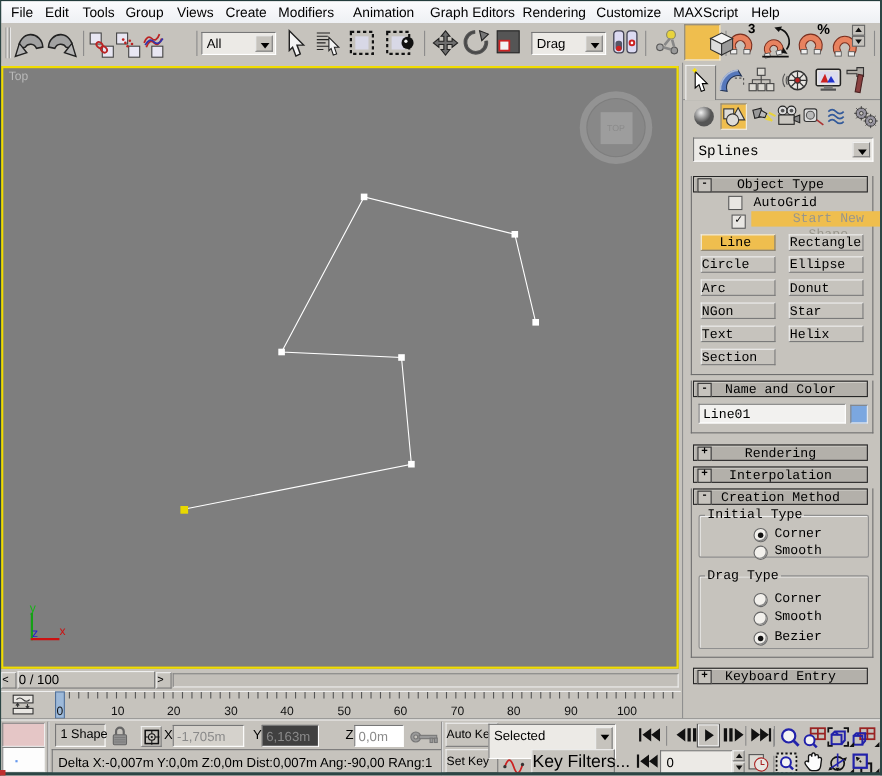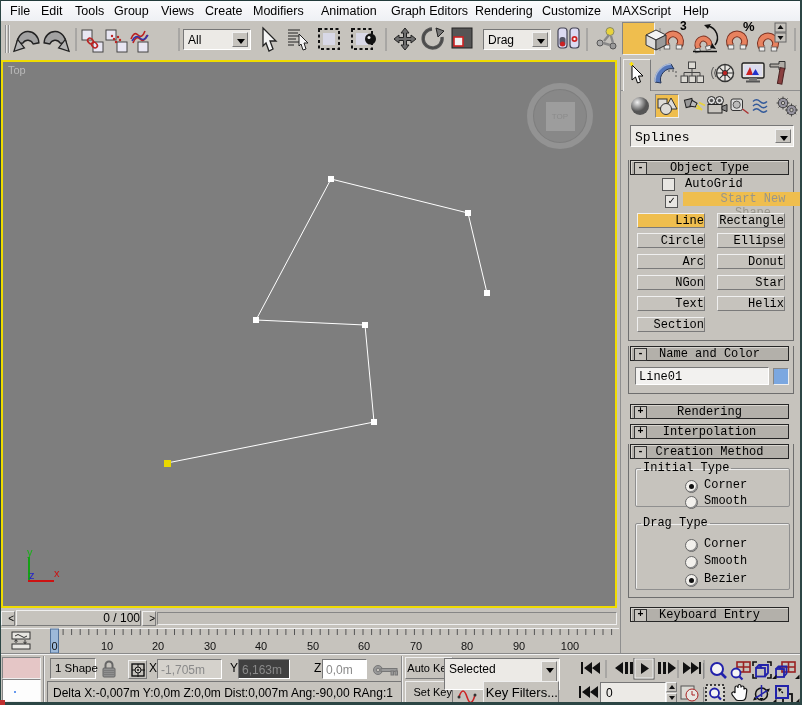--- a/index.html
+++ b/index.html
@@ -8,21 +8,21 @@
 #toolbar{left:0;top:21px;width:802px;height:36px;background:#c6c3bd;border-left:1px solid #8a8a8a;box-sizing:border-box;}
 #main{left:0;top:57px;width:802px;height:552px;background:#c6c3bd;}
 #viewport{position:absolute;left:1px;top:3px;width:612px;height:544px;background:#7e7e7e;border:2px solid #f0dc00;}
 #vplabel{position:absolute;left:5px;top:2px;color:#b9b9b9;font-size:11px;}
 #cmdpanel{position:absolute;left:620px;top:0px;width:182px;height:596px;background:#c6c3bd;border-left:1px solid #8f8f8f;box-sizing:border-box;font-family:Liberation Mono, monospace;}
 #timeslider{left:0;top:609px;width:619px;height:19px;}
 #trackbar{left:0;top:628px;width:619px;height:26px;}
 #statusbar{left:0;top:654px;width:802px;height:51px;border-top:1px solid #f2f2f2;box-shadow:0 -1px 0 #8a8a8a;background:#c6c3bd;}
 .sunken{border-top:1px solid #868686;border-left:1px solid #868686;border-bottom:1px solid #efefef;border-right:1px solid #efefef;box-sizing:border-box;}
 .raised{border-top:1px solid #efefef;border-left:1px solid #efefef;border-bottom:1px solid #7a7a7a;border-right:1px solid #7a7a7a;box-sizing:border-box;}
-.btn{background:#c6c3bd;font-size:11px;text-align:right;box-sizing:border-box;}
+.btn{background:#c6c3bd;font-size:11px;text-align:left;box-sizing:border-box;}
 .combo{background:#eceae6;box-sizing:border-box;}
 .combo .cbtxt{position:absolute;left:4px;top:3px;font-size:12px;color:#000;}
 .combo .cbarr{position:absolute;right:2px;top:2px;bottom:2px;width:16px;background:#c6c3bd;border-top:1px solid #efefef;border-left:1px solid #efefef;border-bottom:1px solid #7a7a7a;border-right:1px solid #7a7a7a;box-sizing:border-box;}
 .cbarr:after{content:"";position:absolute;left:4px;top:6px;border-left:4px solid transparent;border-right:4px solid transparent;border-top:5px solid #000;}
 .rollhead{position:absolute;left:9px;width:159px;height:15px;background:#b3b0aa;border:1px solid #262626;box-shadow:inset 1px 1px 0 #d8d5cf;box-sizing:border-box;font-size:12px;line-height:14px;text-align:center;color:#000;}
 .rollhead .pm{position:absolute;left:3px;top:1px;width:11px;height:11px;background:#c6c3bd;border:1px solid #333;font-size:10px;line-height:10px;text-align:center;font-weight:bold;}
 .ybtn{background:#efbe4e;padding-left:16px;}
 .rdo{width:11px;height:11px;border-radius:50%;background:#f2f0ec;border:1px solid #666;box-shadow:-1px -1px 0 #888 inset;}
 .rsel:after{content:"";position:absolute;left:3px;top:3px;width:5px;height:5px;border-radius:50%;background:#111;}
 </style></head>
@@ -518,21 +518,21 @@
 <div class="abs raised btn" style="left:405px;top:26px;width:48px;height:22px;font-size:11px;line-height:21px;white-space:nowrap">Set Key</div>
 <div class="abs sunken combo" style="left:444px;top:3px;width:116px;height:32px;border-color:#777 #fff #fff #777">
       <span class="cbtxt">Selected</span>
       <span class="cbarr"></span>
     </div>
 <svg class="abs" width="22" height="20" style="left:457px;top:28px">
       <path d="M2,14 q4,-12 8,0 t8,-2" fill="none" stroke="#c22" stroke-width="1.6"></path>
       <circle cx="2" cy="14" r="1.5" fill="#333"></circle>
       <circle cx="18" cy="12" r="1.5" fill="#333"></circle>
     </svg>
-<div class="abs raised btn" style="left:483px;top:26px;width:76px;height:22px;font-size:13px;line-height:21px;white-space:nowrap">Key Filters...</div>
+<div class="abs raised btn" style="left:483px;top:26px;width:76px;height:22px;font-size:16px;line-height:21px;white-space:nowrap">Key Filters...</div>
 <svg class="abs" width="130" height="22" style="left:578px;top:3px" fill="#111">
       <line x1="28" y1="2" x2="28" y2="20" stroke="#8a8a8a"></line>
       <line x1="100" y1="2" x2="100" y2="20" stroke="#8a8a8a"></line>
       <line x1="126" y1="2" x2="126" y2="20" stroke="#8a8a8a"></line>
  <g transform="translate(2,3)">
         <path d="M1,1 v12 h2 v-12 Z M12,1 L4,7 L12,13 Z M20,1 L12,7 L20,13 Z"></path>
       </g>
  <g transform="translate(35,3)">
         <path d="M10,1 L2,7 L10,13 Z M12,1 h3 v12 h-3 Z M17,1 h3 v12 h-3 Z"></path>
       </g>

